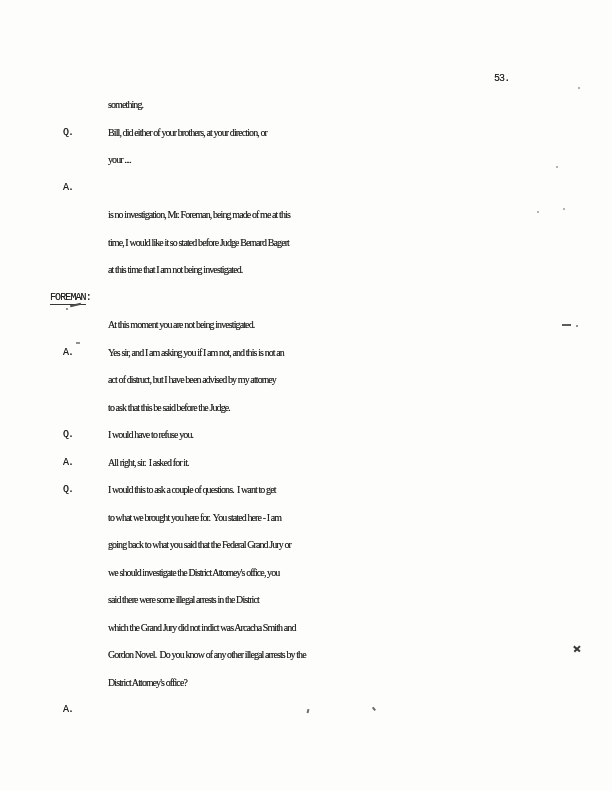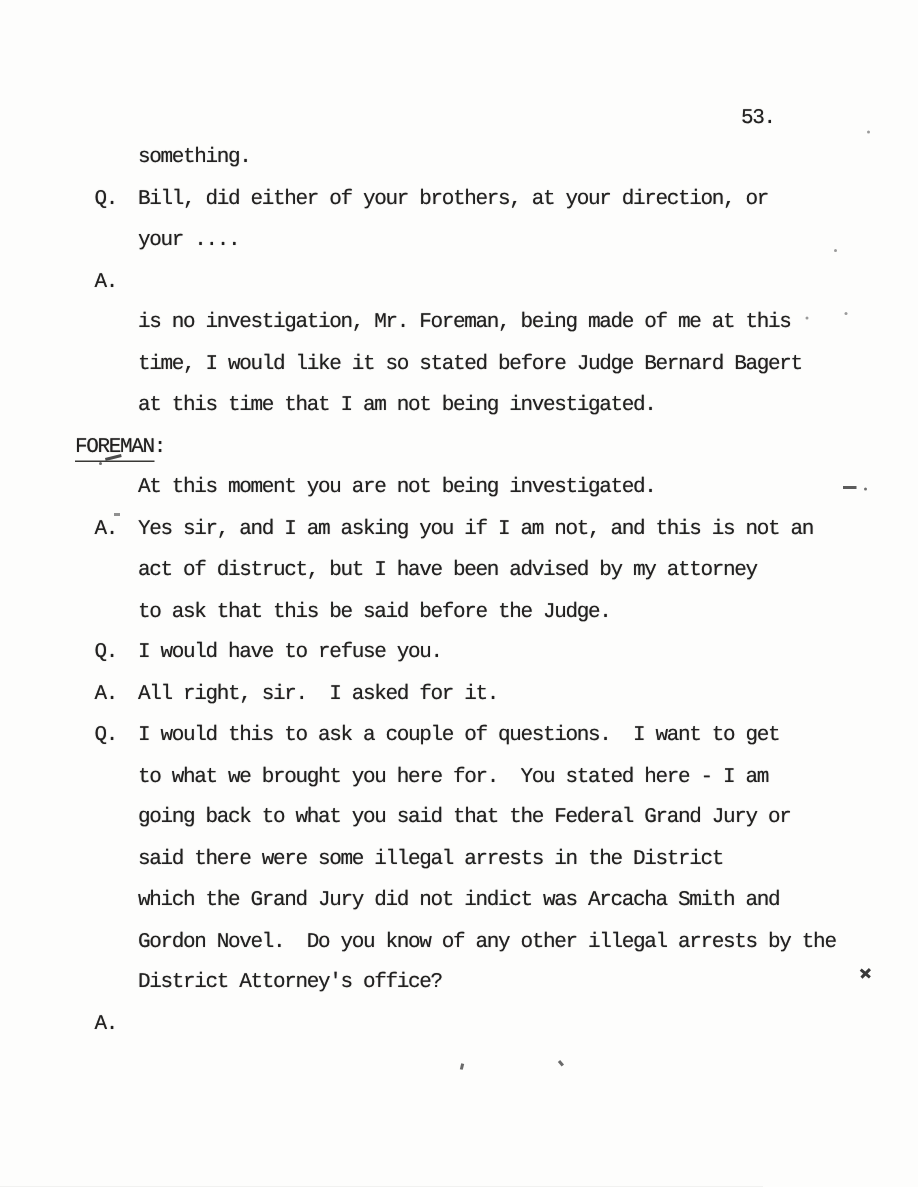--- a/index.html
+++ b/index.html
@@ -8,21 +8,21 @@
     background: #e8e8e8;
   }
   .page {
     position: relative;
     width: 612px;
     height: 791px;
     margin: 0 auto;
     background: #fdfdfc;
     overflow: hidden;
     font-family: "Liberation Mono", "DejaVu Sans Mono", monospace;
-    font-size: 14px;
+    font-size: 10px;
     letter-spacing: -0.9px;
     color: #222120;
     text-shadow: 0 0 0.6px rgba(20,20,20,0.55);
   }
   .page-number {
     position: absolute;
     left: 494px;
     top: 71px;
     line-height: 16px;
     white-space: pre;
@@ -38,22 +38,23 @@
     height: 27.5px;
     line-height: 16px;
   }
   .row .label {
     position: absolute;
     left: 63px;
     white-space: pre;
   }
   .row .text {
     position: absolute;
-    left: 92px;
+    left: 108px;
     white-space: pre;
+    font-family: Liberation Serif, serif;
   }
   .row.speaker {
     padding-left: 50px;
     white-space: pre;
   }
   .speaker-name {
     border-bottom: 1.4px solid #393835;
     padding-bottom: 1px;
   }
   
@@ -131,20 +132,23 @@
         <span class="label">Q.</span>
         <span class="text">I would this to ask a couple of questions.  I want to get</span>
       </div>
       <div class="row">
         <span class="text">to what we brought you here for.  You stated here - I am</span>
       </div>
       <div class="row">
         <span class="text">going back to what you said that the Federal Grand Jury or</span>
       </div>
       <div class="row">
+        <span class="text">we should investigate the District Attorney's office, you</span>
+      </div>
+      <div class="row">
         <span class="text">said there were some illegal arrests in the District</span>
       </div>
       <div class="row">
         <span class="text">which the Grand Jury did not indict was Arcacha Smith and</span>
       </div>
       <div class="row">
         <span class="text">Gordon Novel.  Do you know of any other illegal arrests by the</span>
       </div>
       <div class="row">
         <span class="text">District Attorney's office?</span>

